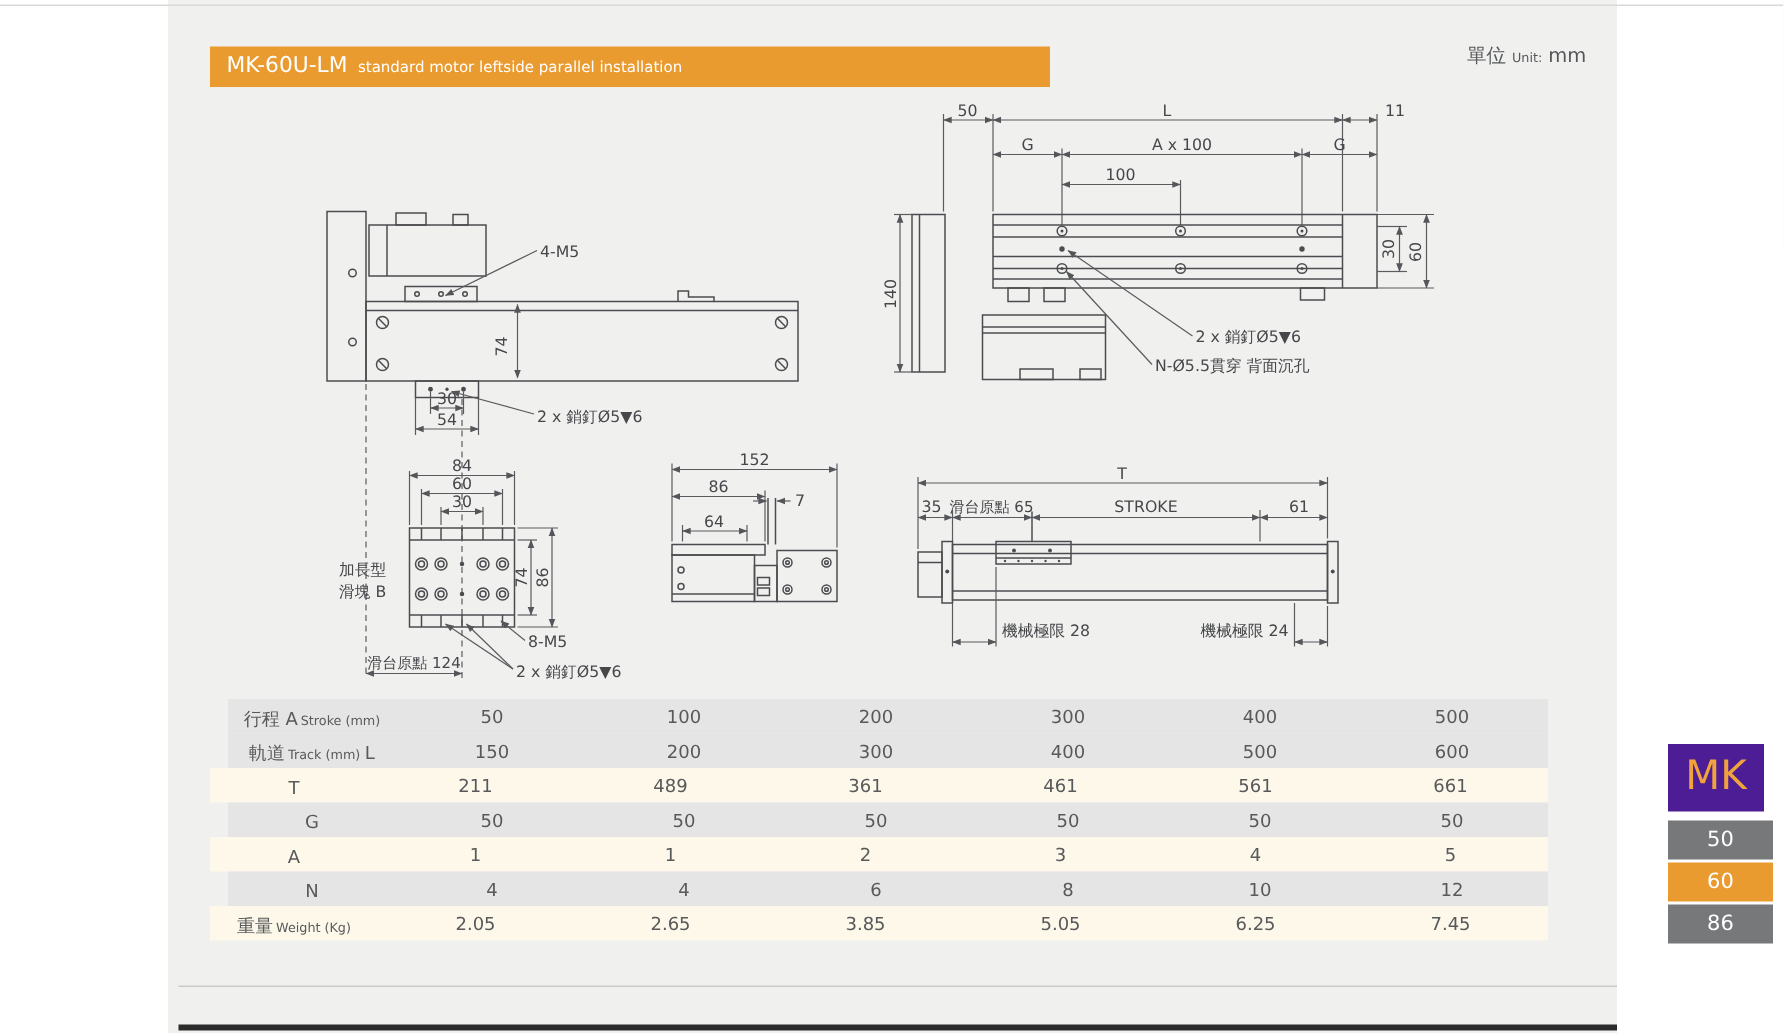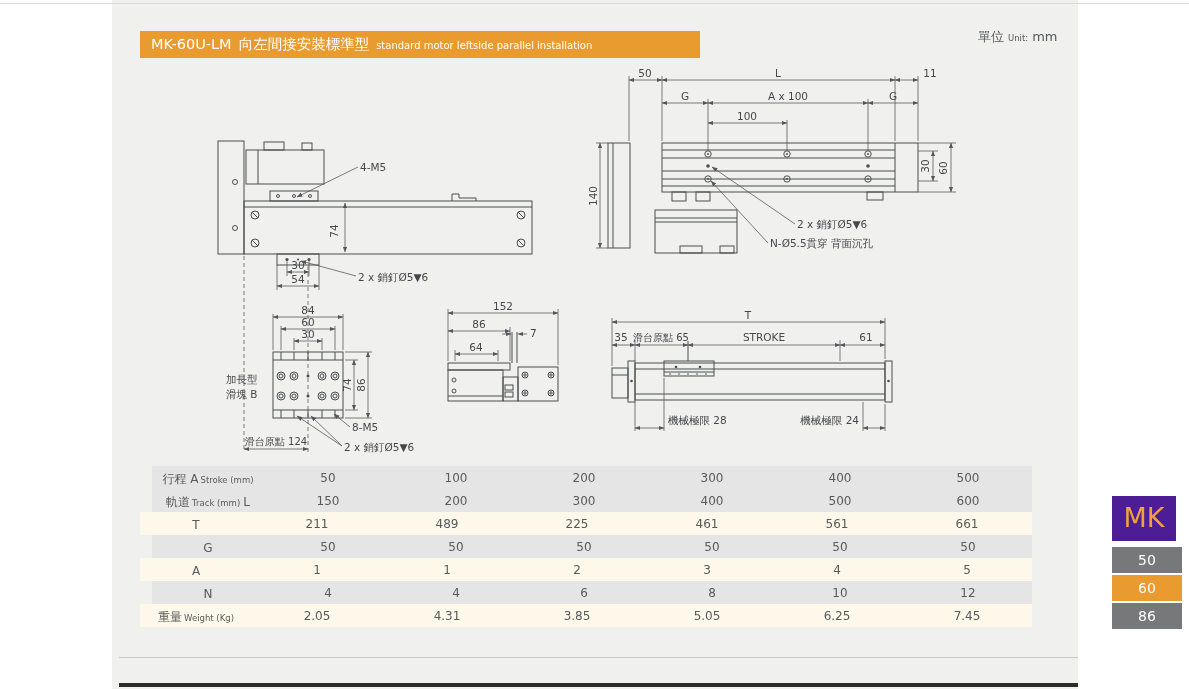--- a/index.html
+++ b/index.html
@@ -42,21 +42,20 @@
 </style>
 </head>
 <body>
 
 <div class="screen">
   <div class="page"></div>
   <div class="topline"></div>
 
   <div class="title-bar">
     <span class="t-model">MK-60U-LM</span>
-    <span class="t-zh">向左間接安裝標準型</span>
     <span class="t-en">standard motor leftside parallel installation</span>
   </div>
 
   <div class="unit">
     <span>單位</span>
     <span class="u-en">Unit:</span>
     <span>mm</span>
   </div>
 
   <svg class="drawings" width="1189" height="689" viewBox="0 0 1189 689" style="position:absolute;left:0;top:0;">
@@ -342,21 +341,21 @@
       <div class="t-val">200</div>
       <div class="t-val">300</div>
       <div class="t-val">400</div>
       <div class="t-val">500</div>
       <div class="t-val">600</div>
     </div>
     <div class="t-row even">
       <div class="t-label"><span class="zh">T</span></div>
       <div class="t-val">211</div>
       <div class="t-val">489</div>
-      <div class="t-val">225</div>
+      <div class="t-val">361</div>
       <div class="t-val">461</div>
       <div class="t-val">561</div>
       <div class="t-val">661</div>
     </div>
     <div class="t-row odd">
       <div class="t-label"><span class="zh">G</span></div>
       <div class="t-val">50</div>
       <div class="t-val">50</div>
       <div class="t-val">50</div>
       <div class="t-val">50</div>
@@ -377,21 +376,21 @@
       <div class="t-val">4</div>
       <div class="t-val">4</div>
       <div class="t-val">6</div>
       <div class="t-val">8</div>
       <div class="t-val">10</div>
       <div class="t-val">12</div>
     </div>
     <div class="t-row even">
       <div class="t-label"><span class="zh">重量</span><span class="en">Weight (Kg)</span></div>
       <div class="t-val">2.05</div>
-      <div class="t-val">4.31</div>
+      <div class="t-val">2.65</div>
       <div class="t-val">3.85</div>
       <div class="t-val">5.05</div>
       <div class="t-val">6.25</div>
       <div class="t-val">7.45</div>
     </div>
   </div>
 
   <div class="mk-brand">MK</div>
   <div class="side-tab" style="top:547px;">50</div>
   <div class="side-tab active" style="top:575px;">60</div>

